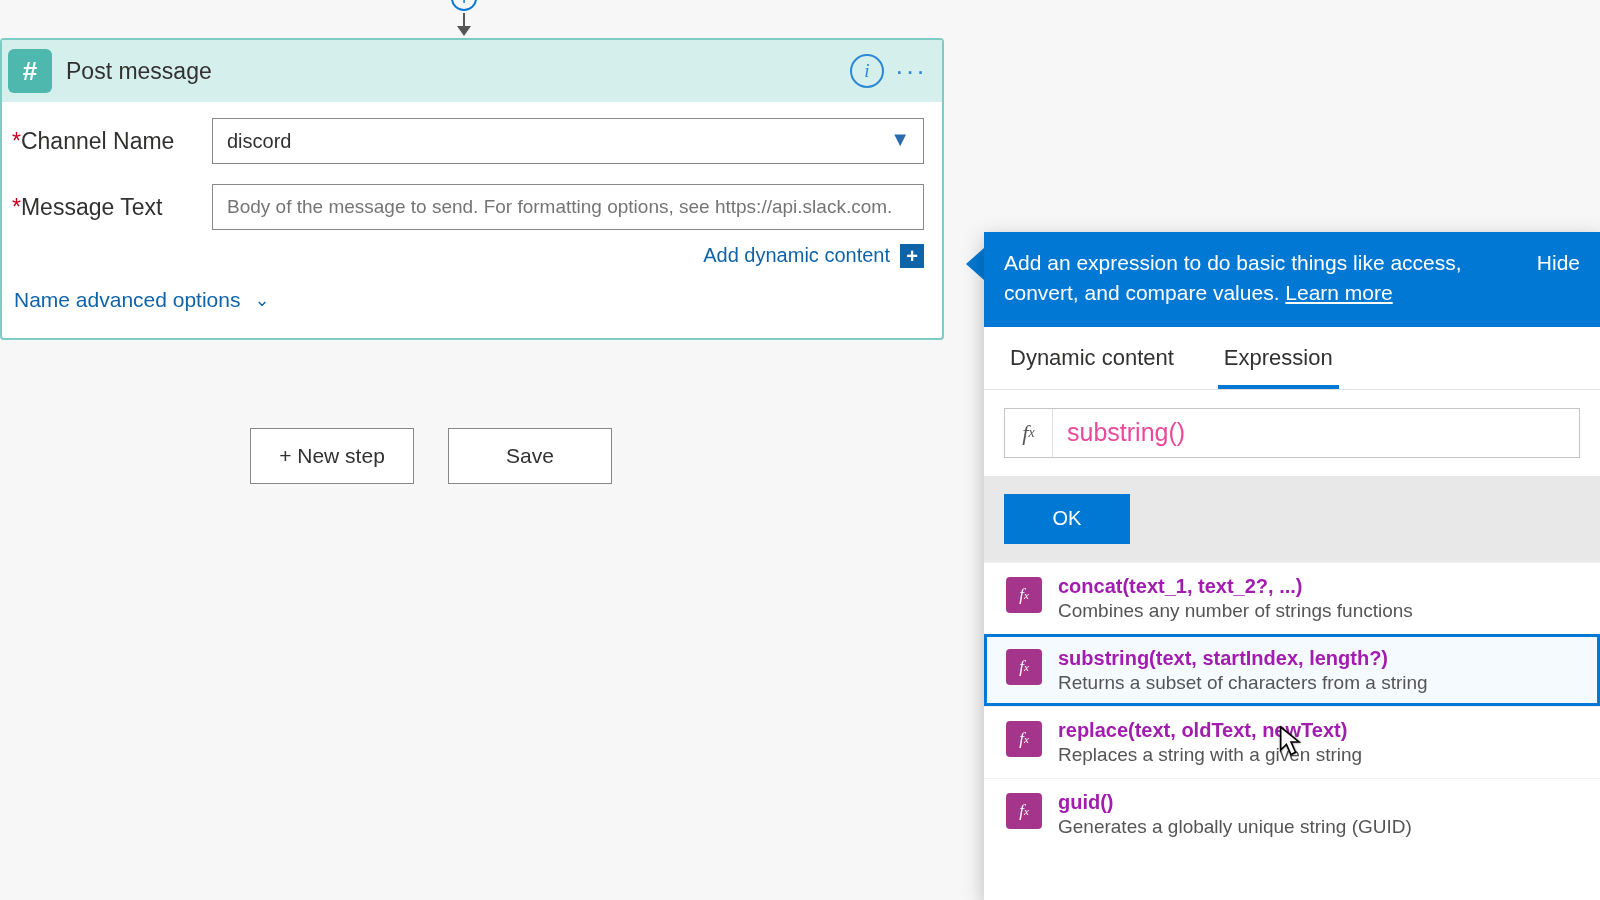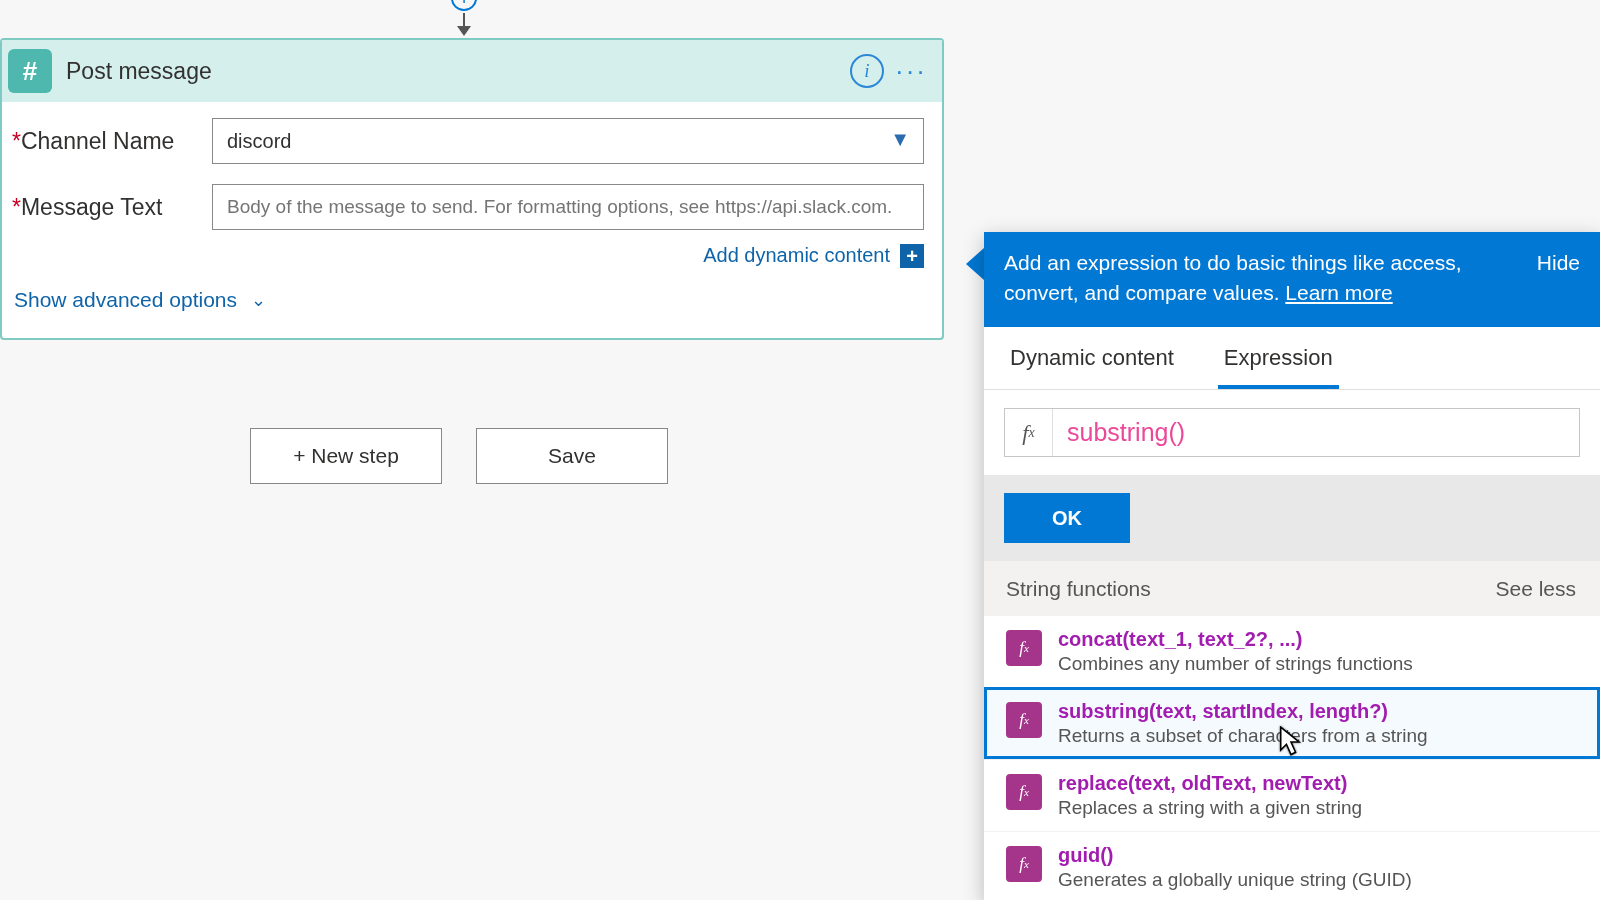--- a/index.html
+++ b/index.html
@@ -30,39 +30,39 @@
   .dd .chev{position:absolute;right:14px;top:10px;color:#2b6bb0;font-size:20px;pointer-events:none}
   .txt input{width:100%;height:46px;border:1px solid #8a8886;padding:12px 14px;font-size:19px;color:#7a7a7a;background:#fff}
   .add-dyn-row{display:flex;justify-content:flex-end;margin-top:-6px;margin-bottom:14px}
   .add-dyn{color:#0f64a9;font-size:20px;margin-right:10px;cursor:pointer}
   .add-dyn-plus{width:24px;height:24px;background:#0f64a9;color:#fff;display:flex;align-items:center;justify-content:center;font-size:20px;font-weight:bold;cursor:pointer}
   .adv{display:flex;align-items:center;color:#0f64a9;font-size:21px;cursor:pointer;padding:6px 0 4px 2px}
   .adv .chev{margin-left:14px;font-size:18px}
 
   
   .bottom-btns{position:absolute;left:250px;top:428px;display:flex;gap:34px}
-  .bottom-btns button{width:192px;height:56px;background:#fff;border:1px solid #8a8886;font-size:21px;color:#323130;cursor:pointer}
+  .bottom-btns button{width:164px;height:56px;background:#fff;border:1px solid #8a8886;font-size:21px;color:#323130;cursor:pointer}
 
   
   .notch{position:absolute;left:966px;top:248px;width:0;height:0;border-top:16px solid transparent;border-bottom:16px solid transparent;border-right:18px solid #0078d4}
 
   
   .flyout{position:absolute;left:984px;top:232px;width:616px;background:#fff;display:flex;flex-direction:column;height:668px;box-shadow:0 6px 20px rgba(0,0,0,.25)}
   .fly-banner{background:#0078d4;color:#fff;padding:16px 20px 18px 20px;display:flex;align-items:flex-start;font-size:21px;line-height:1.45}
   .fly-banner .msg{flex:1}
   .fly-banner a{color:#fff;text-decoration:underline;cursor:pointer}
   .fly-hide{margin-left:18px;cursor:pointer;font-size:21px}
   .fly-tabs{display:flex;border-bottom:1px solid #e1dfdd;padding:0 20px}
   .fly-tab{padding:18px 6px 14px 6px;font-size:22px;color:#323130;margin-right:38px;cursor:pointer;border-bottom:4px solid transparent}
   .fly-tab.active{border-bottom-color:#0078d4}
   .fx-row{display:flex;align-items:center;border:1px solid #c8c6c4;margin:18px 20px 0 20px;height:50px;background:#fff}
   .fx-badge{width:48px;display:flex;align-items:center;justify-content:center;font-family:Georgia,serif;font-style:italic;font-size:22px;color:#555;border-right:1px solid #e1dfdd;height:100%}
   .fx-input{flex:1;border:none;outline:none;font-size:25px;padding:0 14px;color:#ec4899}
   .ok-row{background:#e8e8e8;padding:18px 20px;margin-top:18px}
-  .ok-btn{background:#0078d4;color:#fff;border:none;width:126px;height:50px;font-size:20px;font-weight:700;cursor:pointer}
+  .ok-btn{background:#0078d4;color:#fff;border:none;width:126px;height:50px;font-size:20px;font-weight:400;cursor:pointer}
   .group-hdr{display:flex;align-items:center;justify-content:space-between;padding:16px 24px 14px 22px;background:#f3f2f1;font-size:21px;color:#555}
   .group-hdr .less{color:#555;cursor:pointer}
   .fn-list{overflow:hidden}
   .fn-item{display:flex;align-items:flex-start;padding:12px 22px;gap:16px;cursor:pointer;border-top:1px solid #f3f2f1}
   .fn-item.sel{outline:3px solid #0078d4;outline-offset:-3px;background:#f5faff}
   .fn-ico{width:36px;height:36px;border-radius:4px;background:#a4358b;color:#fff;display:flex;align-items:center;justify-content:center;font-family:Georgia,serif;font-style:italic;font-size:17px;flex-shrink:0;margin-top:2px}
   .fn-sig{font-size:20px;color:#a21caf;font-weight:600}
   .fn-desc{font-size:19px;color:#555;margin-top:2px}
 
   
@@ -98,21 +98,21 @@
       <div class="field-label"><span class="req">*</span><span>Message Text</span></div>
       <div class="field-input txt">
         <input type="text" placeholder="Body of the message to send. For formatting options, see https://api.slack.com." style="">
       </div>
     </div>
     <div class="add-dyn-row">
       <span class="add-dyn">Add dynamic content</span>
       <span class="add-dyn-plus">+</span>
     </div>
     <div class="adv">
-      <span>Show advanced options</span>
+      <span>Name advanced options</span>
       <span class="chev">⌄</span>
     </div>
   </div>
 </div>
 
 <div class="bottom-btns">
   <button>+ New step</button>
   <button>Save</button>
 </div>
 
@@ -128,24 +128,20 @@
   <div class="fly-tabs">
     <div class="fly-tab">Dynamic content</div>
     <div class="fly-tab active">Expression</div>
   </div>
   <div class="fx-row">
     <div class="fx-badge">f<span style="font-size:14px">x</span></div>
     <input class="fx-input" value="substring()" style="">
   </div>
   <div class="ok-row">
     <button class="ok-btn">OK</button>
-  </div>
-  <div class="group-hdr">
-    <span>String functions</span>
-    <span class="less">See less</span>
   </div>
   <div class="fn-list">
 
   <div class="fn-item">
         <div class="fn-ico">f<span style="font-size:11px">x</span></div>
         <div>
           <div class="fn-sig">concat(text_1, text_2?, ...)</div>
           <div class="fn-desc">Combines any number of strings functions</div>
         </div>
       </div>

